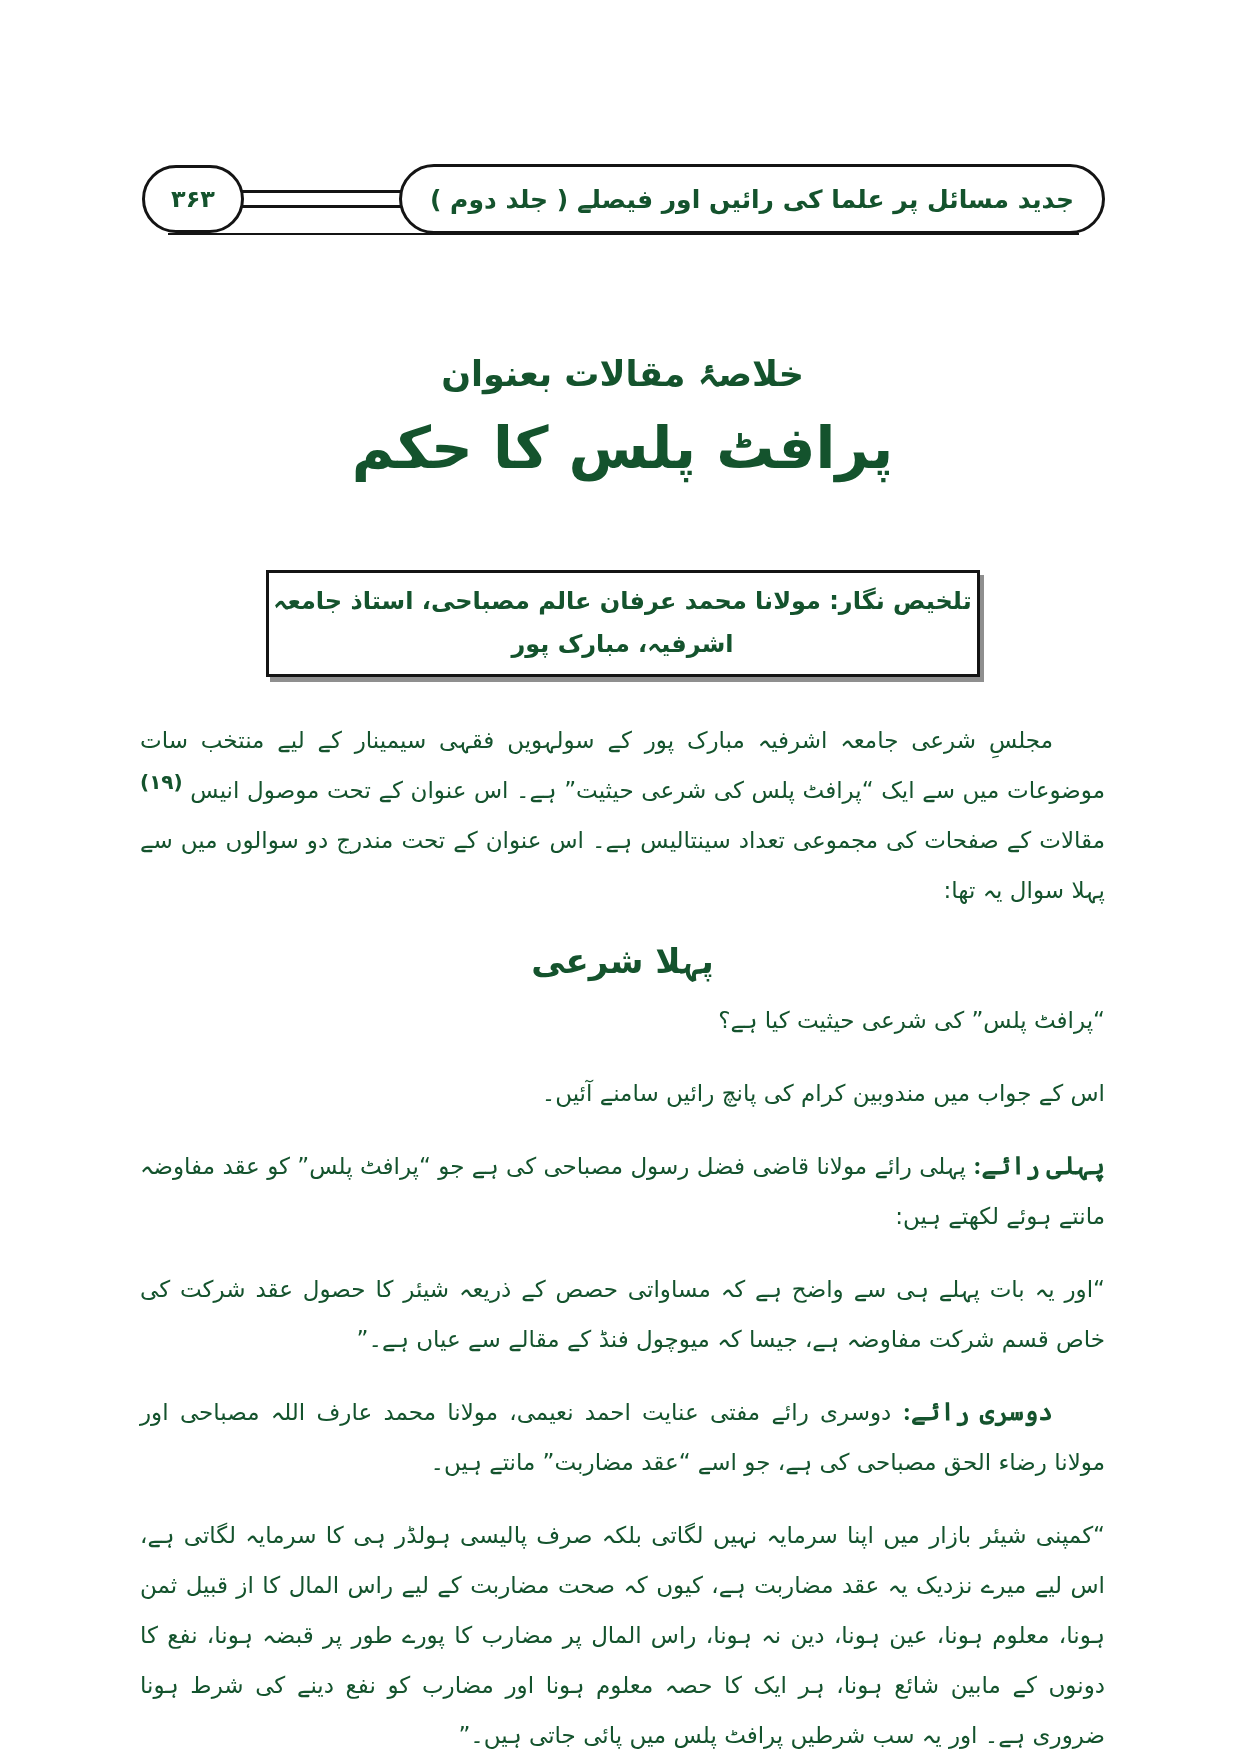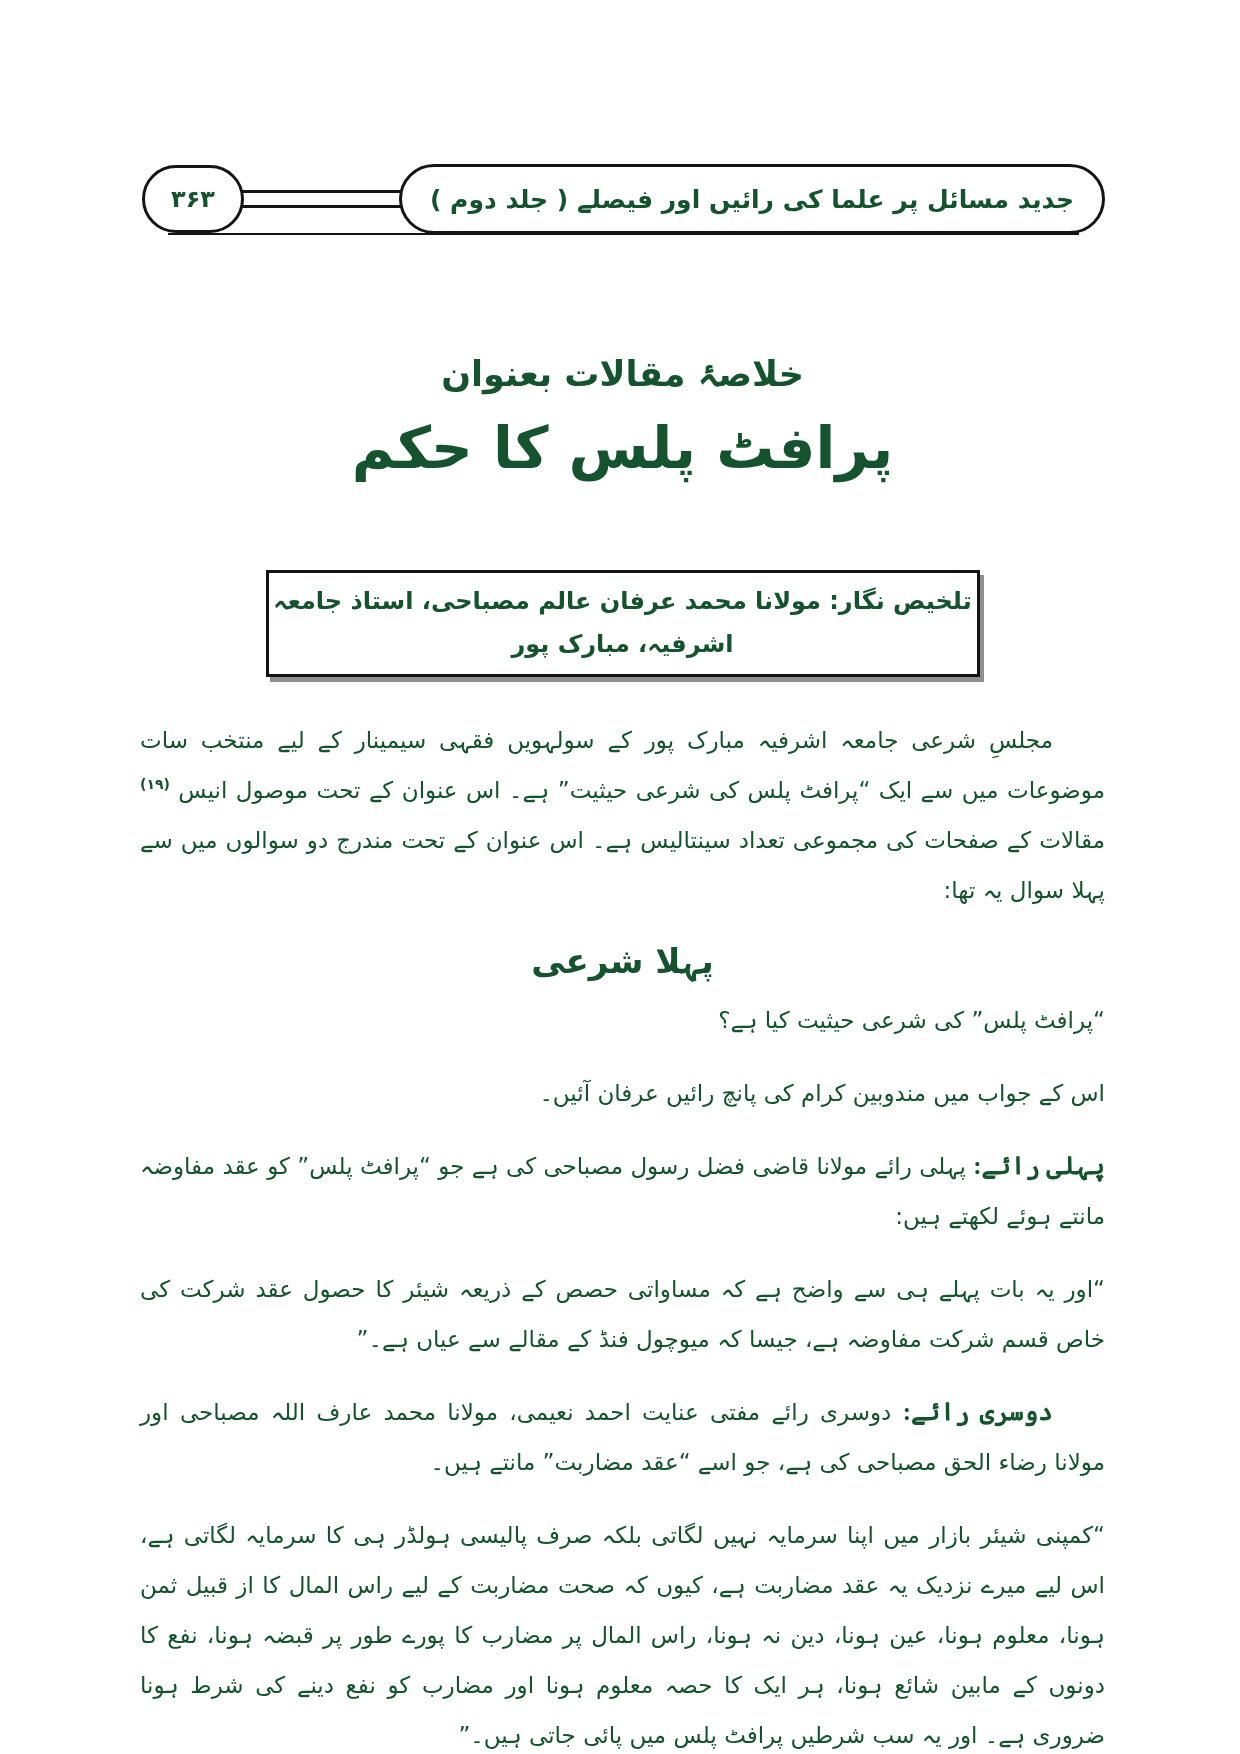--- a/index.html
+++ b/index.html
@@ -38,21 +38,21 @@
   }
   .kicker{margin-top:118px;text-align:center;font-size:35px;font-weight:bold;line-height:1.25;}
   .main-title{margin-top:14px;text-align:center;font-size:58px;font-weight:bold;line-height:1.3;}
   .byline-box{
     margin:84px auto 0;width:700px;background:#fff;border:3px solid #141414;
     box-shadow:4px 5px 0 #8f8f8f;padding:7px 4px;text-align:center;
     font-size:24px;font-weight:bold;line-height:1.8;
   }
   .para{text-align:justify;text-justify:inter-word;}
   .intro-para{margin-top:38px;text-indent:52px;}
-  .fn-marker{font-size:14px;vertical-align:super;line-height:0;font-weight:bold;}
+  .fn-marker{font-size:20px;vertical-align:super;line-height:0;font-weight:bold;}
   .q-heading{margin-top:18px;text-align:center;font-size:34px;font-weight:bold;line-height:1.4;}
   .q-line{margin-top:10px;}
   .lead{font-weight:bold;font-size:25px;font-family:Liberation Serif, serif;}
   .op-first{margin-top:0;}
   .op-second{text-indent:52px;}
   .bullet-line{padding-right:44px;}
   .bullet-marker{font-size:21px;margin-left:20px;}
   .quote-para{margin-top:0;}
 </style>
 </head>
@@ -84,21 +84,21 @@
     <p class="para intro-para">
       <span>مجلسِ شرعی جامعہ اشرفیہ مبارک پور کے سولہویں فقہی سیمینار کے لیے منتخب سات موضوعات میں سے ایک “پرافٹ پلس کی شرعی حیثیت” ہے۔ اس عنوان کے تحت موصول انیس</span>
       <span class="fn-marker">(۱۹)</span>
       <span>مقالات کے صفحات کی مجموعی تعداد سینتالیس ہے۔ اس عنوان کے تحت مندرج دو سوالوں میں سے پہلا سوال یہ تھا:</span>
     </p>
 
     <div class="q-heading">پہلا شرعی</div>
 
     <p class="q-line">“پرافٹ پلس” کی شرعی حیثیت کیا ہے؟</p>
 
-    <p>اس کے جواب میں مندوبین کرام کی پانچ رائیں عرفان آئیں۔</p>
+    <p>اس کے جواب میں مندوبین کرام کی پانچ رائیں سامنے آئیں۔</p>
 
     <p class="para op-first">
       <span class="lead">پہلی رائے:</span>
       <span>پہلی رائے مولانا قاضی فضل رسول مصباحی کی ہے جو “پرافٹ پلس” کو عقد مفاوضہ مانتے ہوئے لکھتے ہیں:</span>
     </p>
 
     <p class="para quote-para">“اور یہ بات پہلے ہی سے واضح ہے کہ مساواتی حصص کے ذریعہ شیئر کا حصول عقد شرکت کی خاص قسم شرکت مفاوضہ ہے، جیسا کہ میوچول فنڈ کے مقالے سے عیاں ہے۔”</p>
 
     <p class="para op-second">
       <span class="lead">دوسری رائے:</span>

